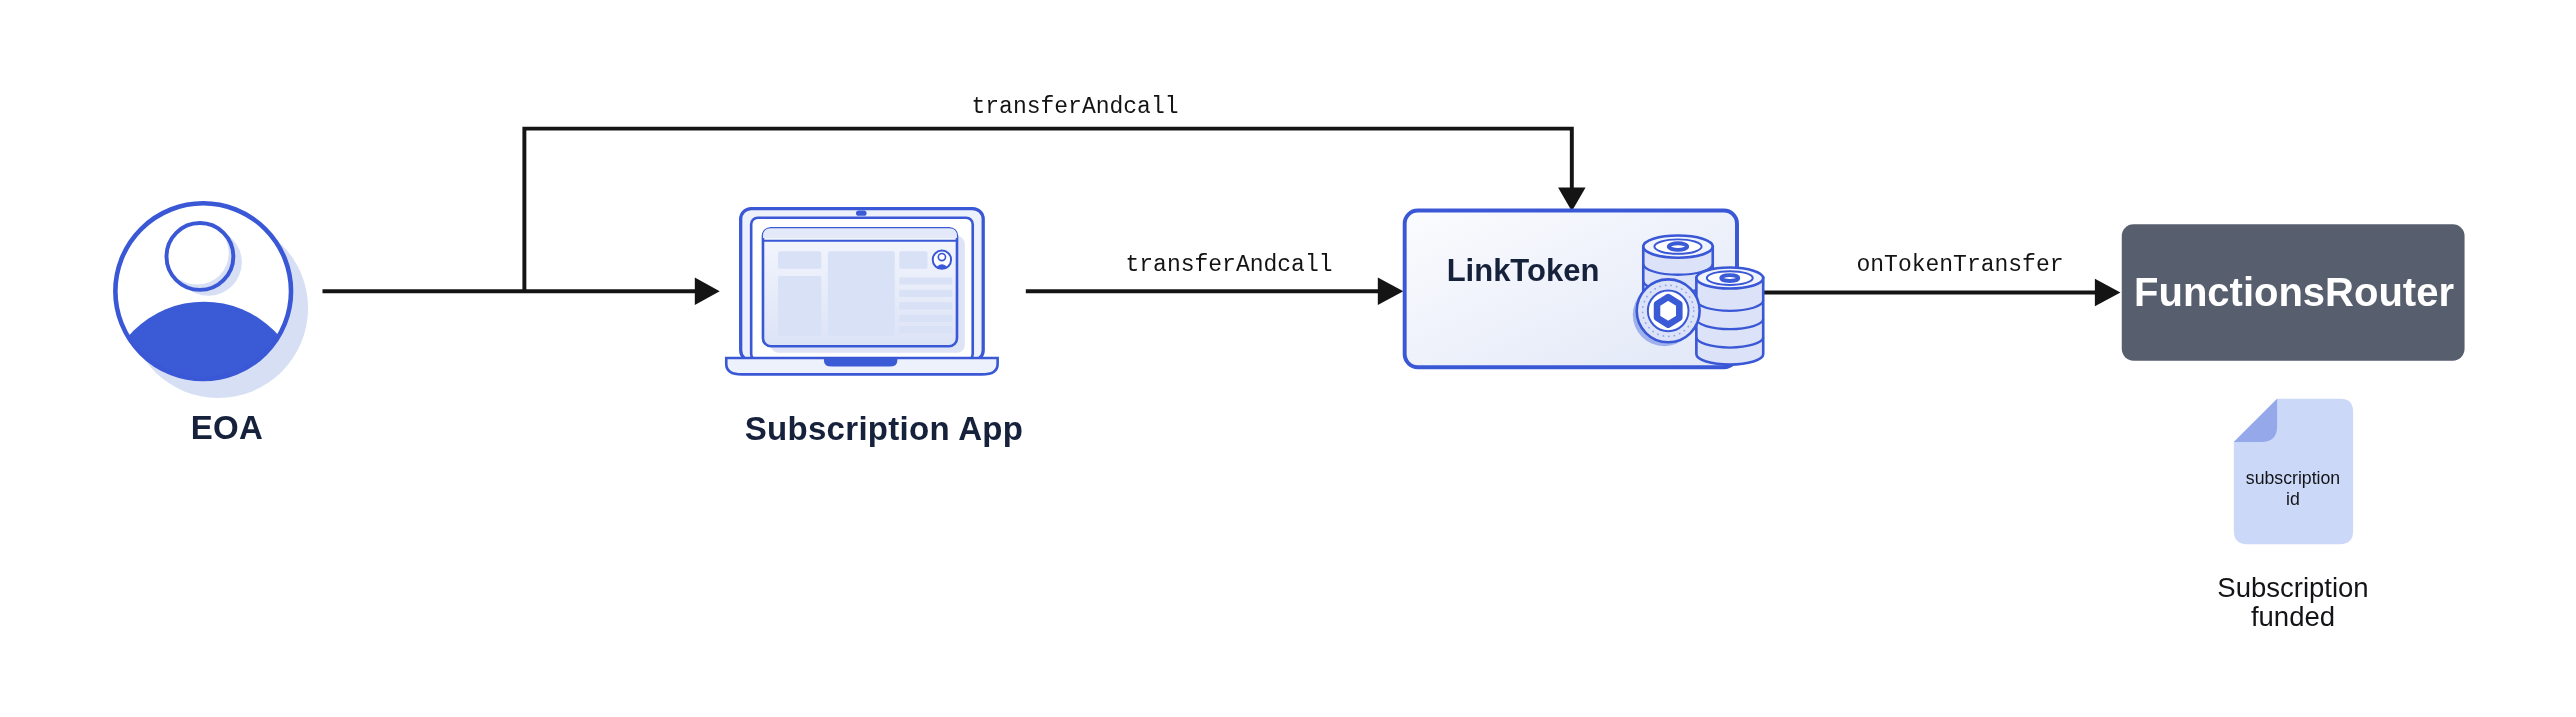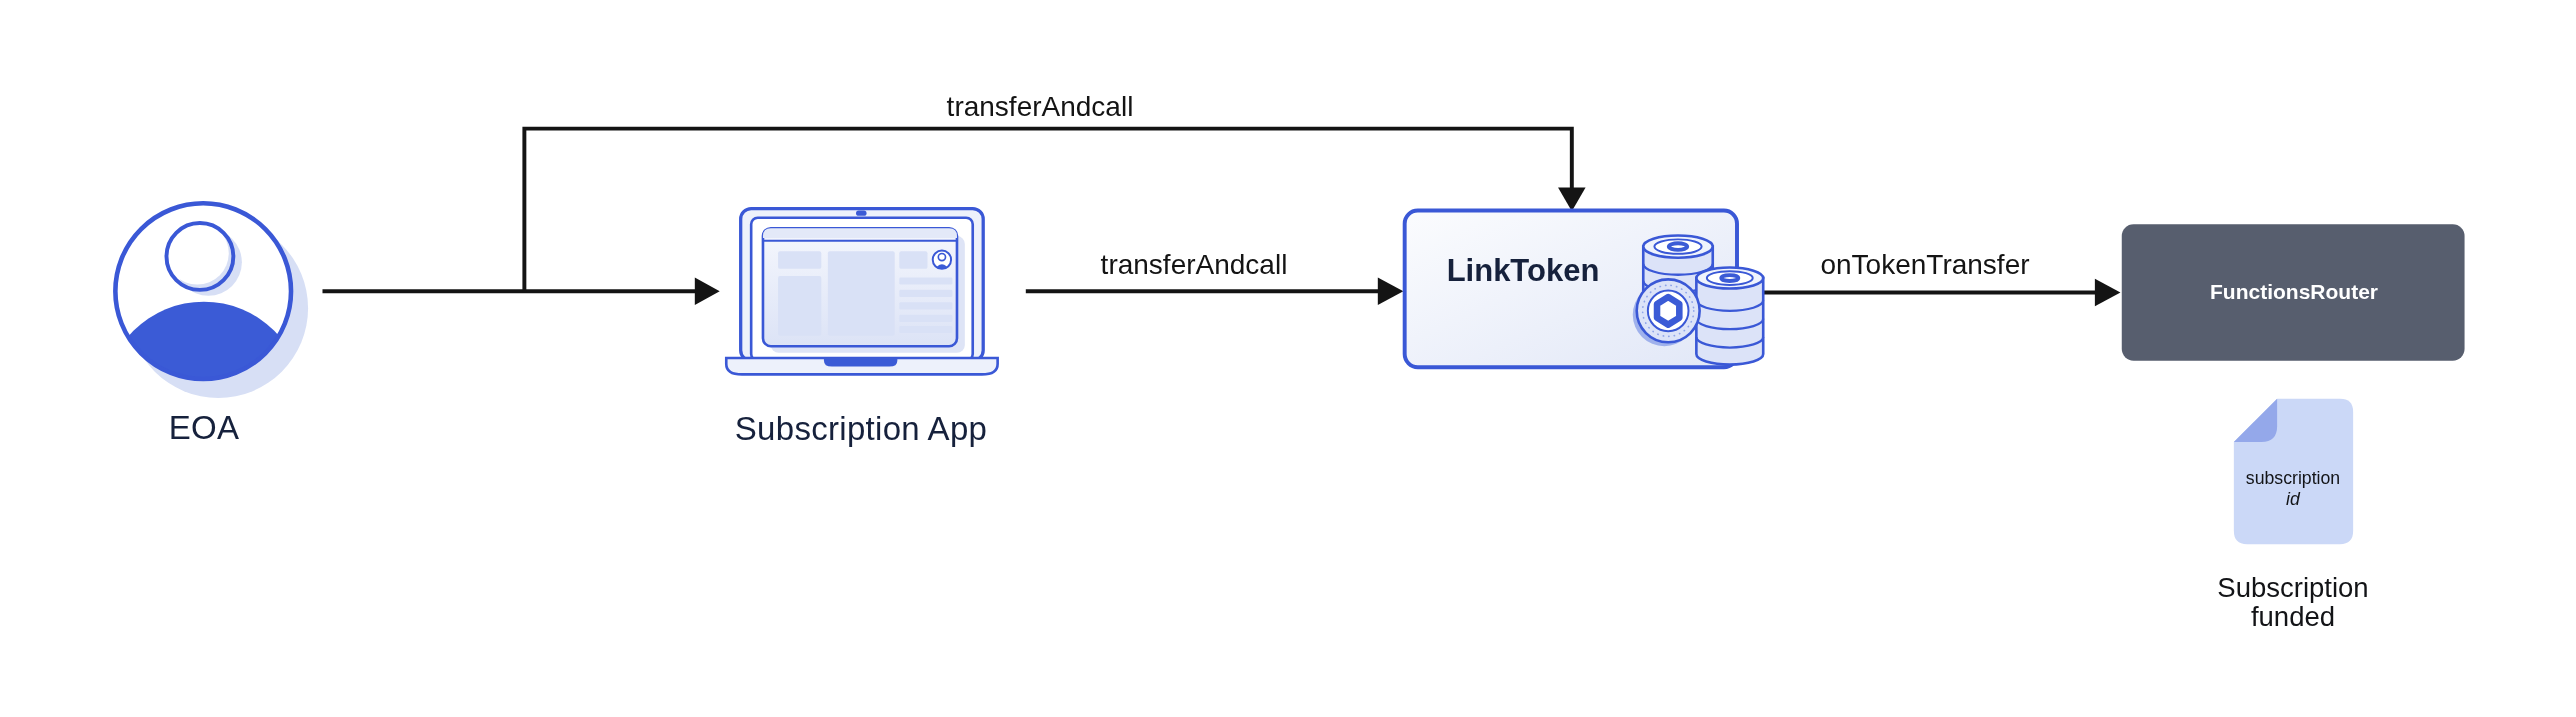--- a/index.html
+++ b/index.html
@@ -5,24 +5,24 @@
   :root{
     --accent:#3A58D6; --accent_fill:#3B5BD6; --light_fill:#EDF1FB; --block_fill:#D9E1F6;
     --coin_fill:#DCE3F8; --shadow_fill:#D7DFF5; --doc_fill:#CBD8F7; --doc_fold:#94A8EA;
     --dark_node:#575E6E; --line:#141414; --label_navy:#16213C; --text_black:#131417;
   }
   html,body{margin:0;padding:0;}
   body{width:2576px;height:718px;background:#ffffff;position:relative;overflow:hidden;
        font-family:"Liberation Sans",sans-serif;}
   #canvas{position:absolute;left:0;top:0;}
   .lbl{position:absolute;transform:translate(-50%,-50%);white-space:nowrap;text-align:center;}
-  .node-label{font-weight:normal;font-size:33px;color:var(--label_navy);letter-spacing:0.3px;}
+  .node-label{font-weight:bold;font-size:33px;color:var(--label_navy);letter-spacing:0.3px;margin-left:23px;}
   .box-label{font-weight:bold;font-size:31px;color:var(--label_navy);}
-  .box-label-light{font-weight:bold;font-size:21px;color:#ffffff;}
-  .mono{font-family:Liberation Sans, sans-serif;font-size:28px;color:var(--line);}
+  .box-label-light{font-weight:bold;font-size:40px;color:#ffffff;}
+  .mono{font-family:Liberation Mono, monospace;font-size:23px;color:var(--line);margin-left:35px;}
   .doc-text{font-size:17.7px;color:var(--text_black);line-height:21px;}
   .caption{font-size:27.5px;color:var(--text_black);line-height:29.5px;}
 </style>
 </head>
 <body>
 
 <svg id="canvas" width="2576" height="718" viewBox="0 0 3930 1095">
   <defs>
     <clipPath id="avclip">
         <circle cx="310" cy="444" r="134"></circle>
@@ -146,18 +146,18 @@
 <div class="lbl node-label" style="left:204px;top:428px;">EOA</div>
 
 <div class="lbl node-label" style="left:861px;top:429px;">Subscription App</div>
 
 <div class="lbl box-label" style="left:1523px;top:271px;">LinkToken</div>
 
 <div class="lbl box-label-light" style="left:2294px;top:292px;">FunctionsRouter</div>
 
 <div class="lbl doc-text" style="left:2293px;top:478px;">subscription</div>
 
-<div class="lbl doc-text" style="left:2293px;top:499px;font-style:italic;">id</div>
+<div class="lbl doc-text" style="left:2293px;top:499px;">id</div>
 
 <div class="lbl caption" style="left:2293px;top:588px;">Subscription</div>
 
 <div class="lbl caption" style="left:2293px;top:617px;">funded</div>
 
 
 </body></html>

